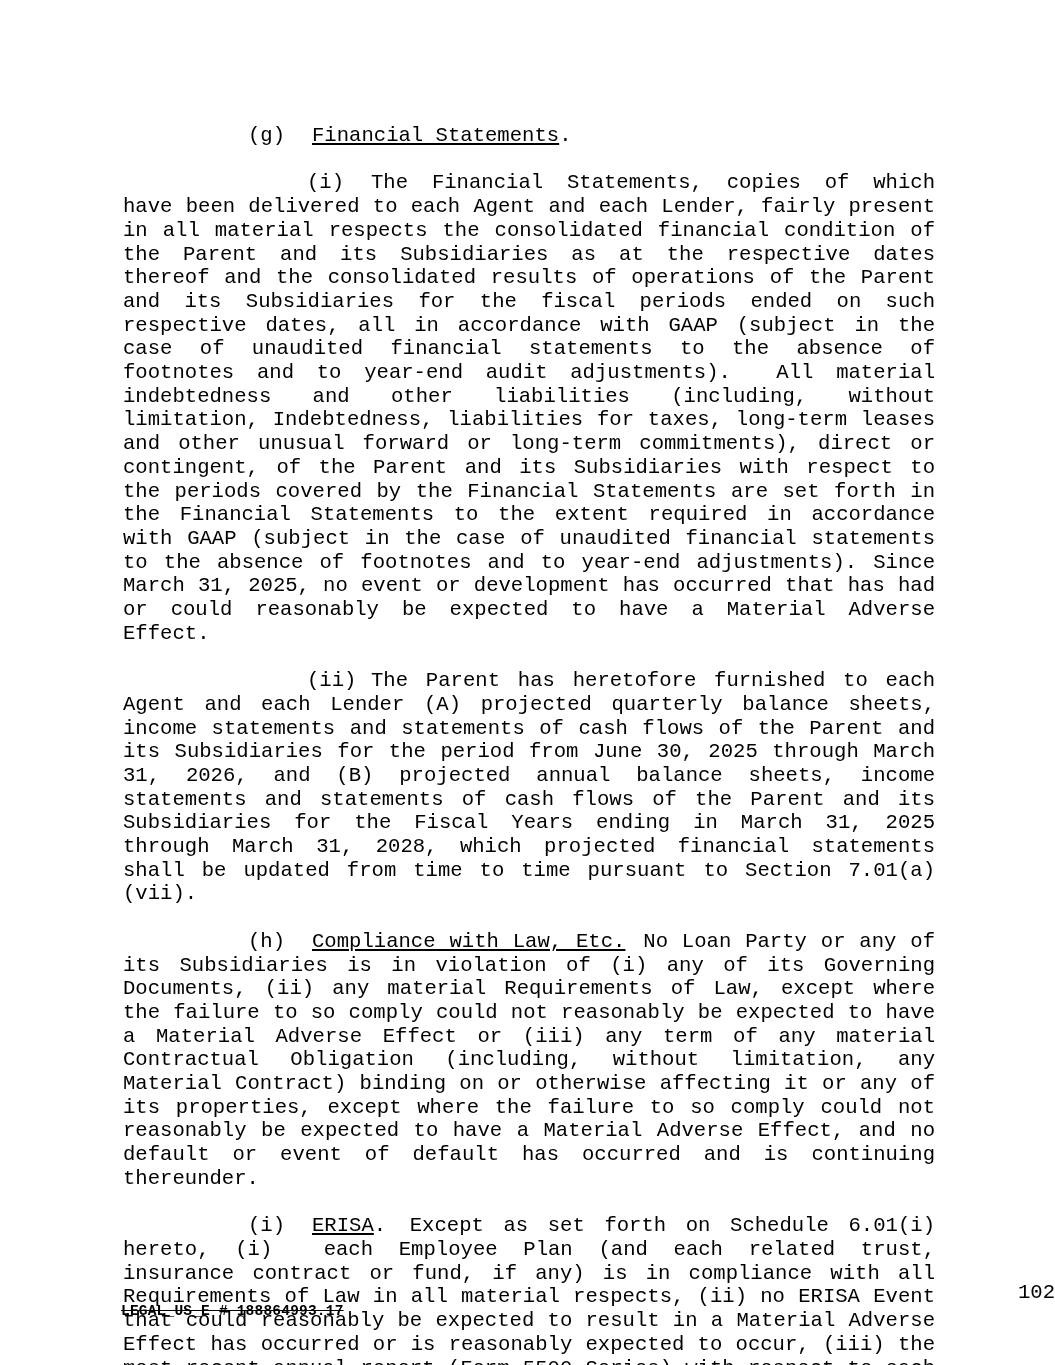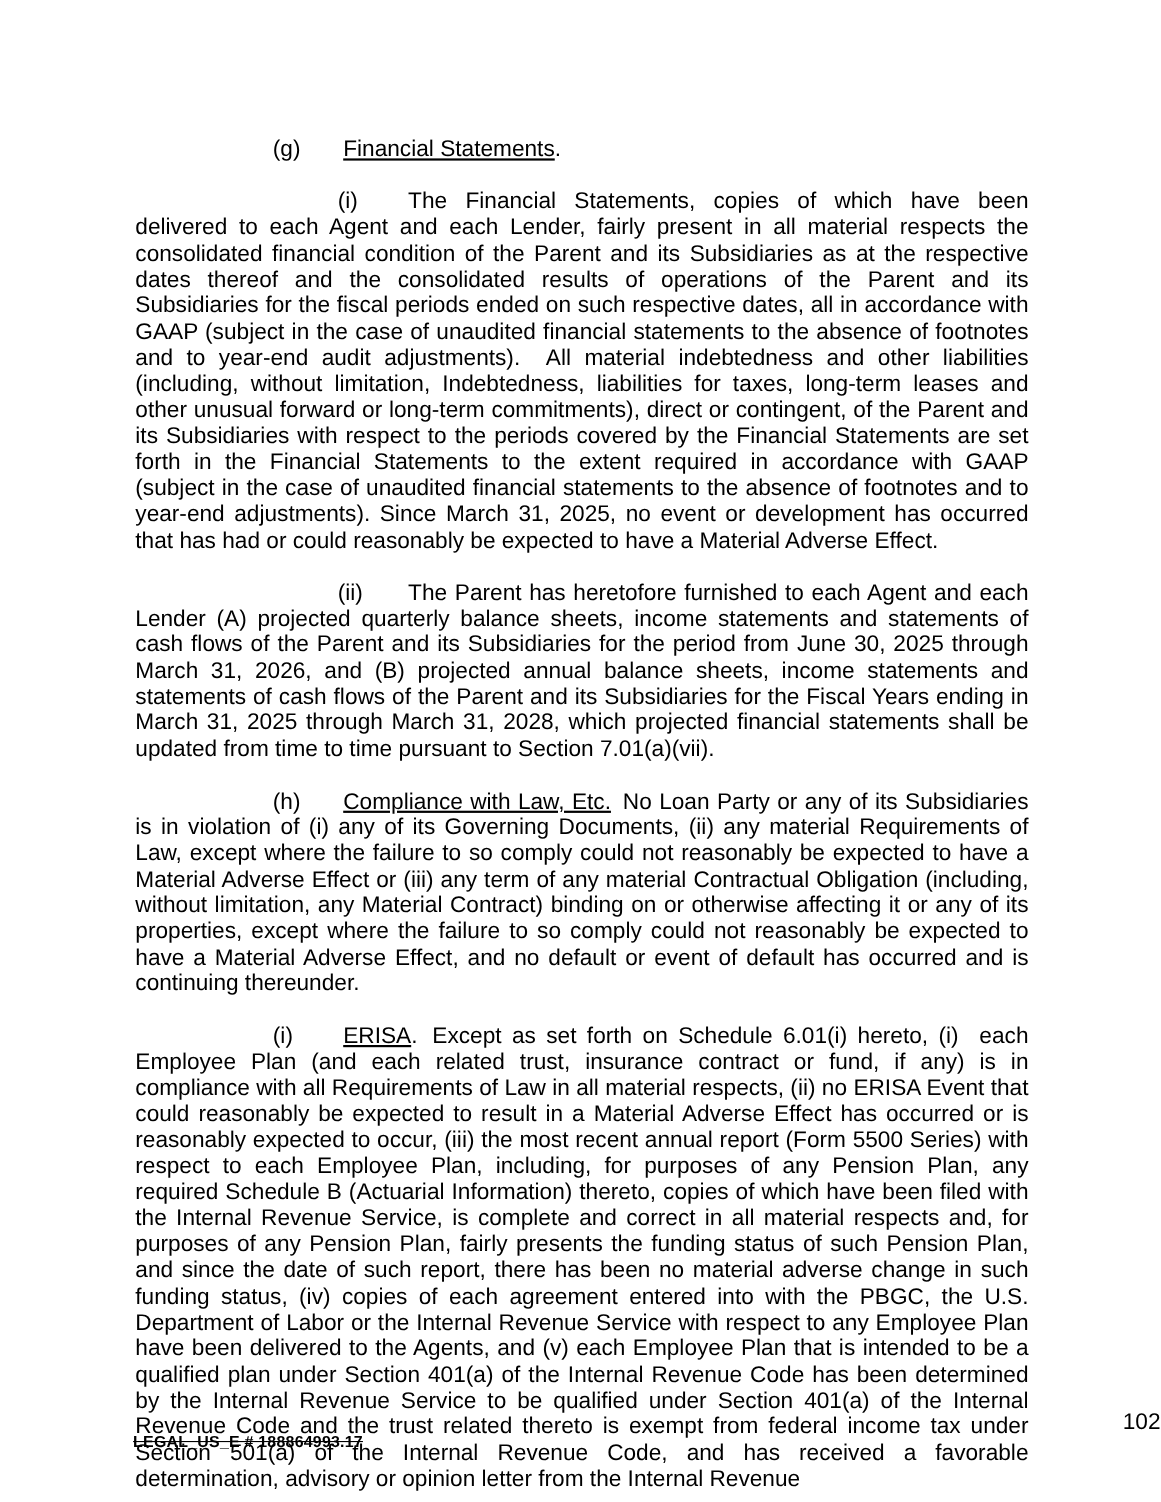--- a/index.html
+++ b/index.html
@@ -1,21 +1,21 @@
 <!DOCTYPE html>
 <html><head>
 <meta charset="utf-8">
 <style>
   html, body { margin: 0; padding: 0; background: #ffffff; }
   .page {
     position: relative;
     width: 1055px;
     height: 1365px;
     background: #ffffff;
-    font-family: Liberation Sans, sans-serif;
+    font-family: Liberation Mono, monospace;
     color: #000000;
     overflow: hidden;
   }
   .content {
     position: absolute;
     left: 123px;
     top: 124px;
     width: 812px;
   }
   .para {

